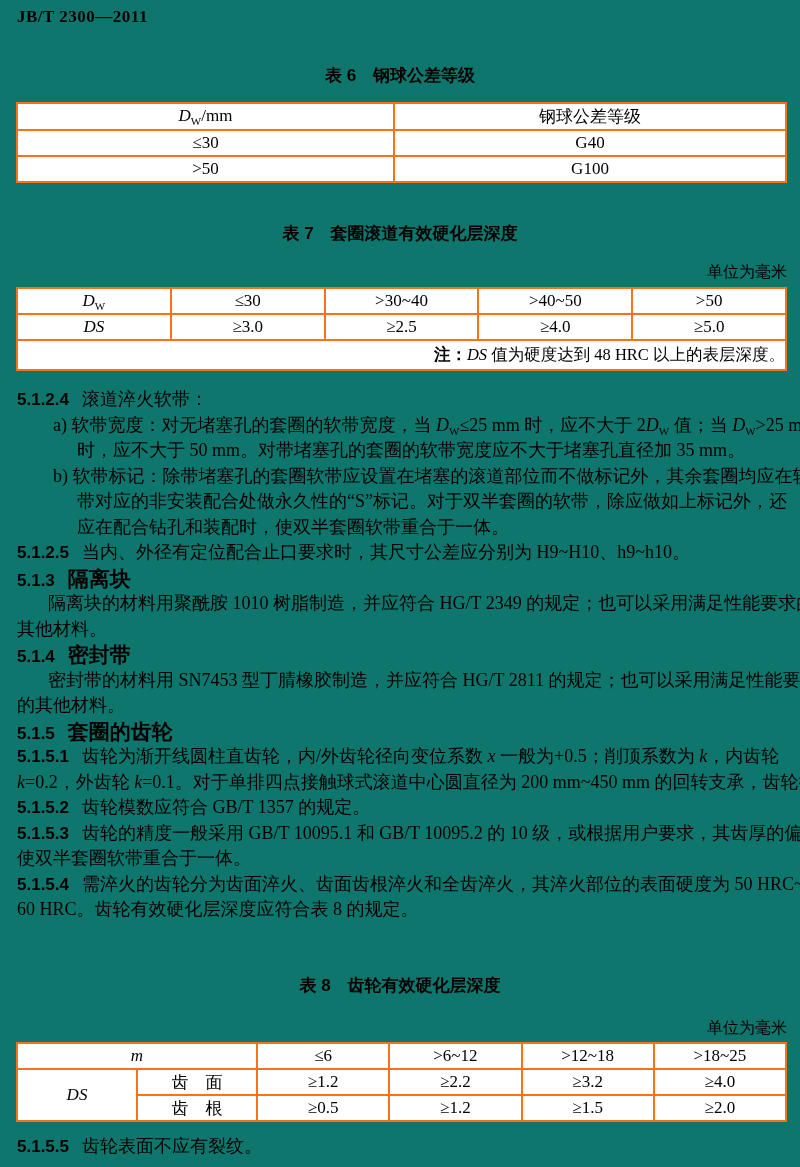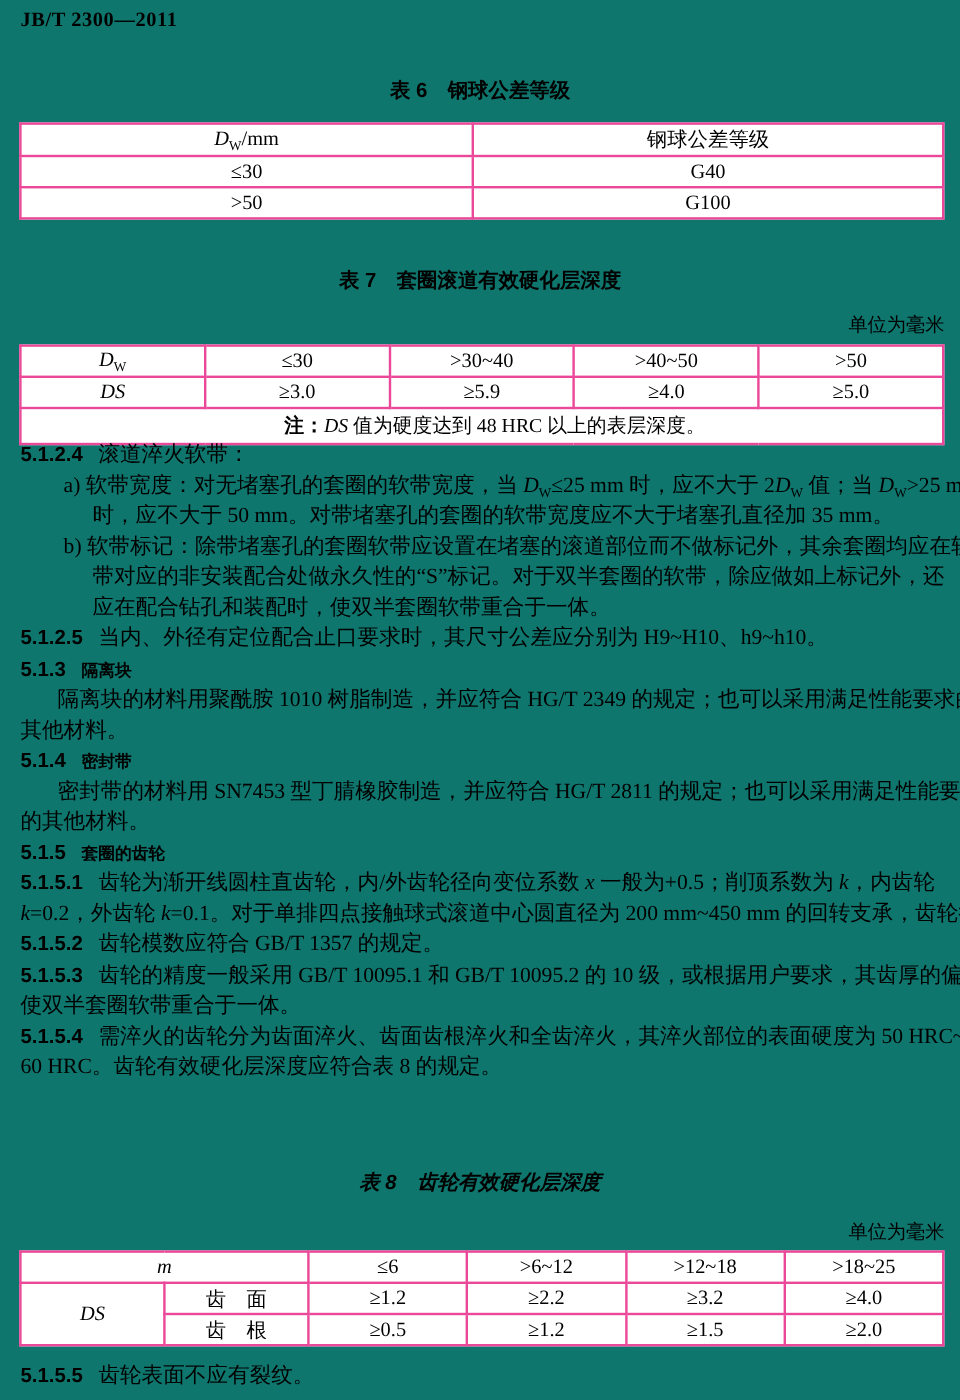--- a/index.html
+++ b/index.html
@@ -2,39 +2,39 @@
 <html><head>
 <meta charset="utf-8">
 <style>
   html,body{margin:0;padding:0;background:#ffffff;}
   .page{position:relative;width:800px;height:1167px;background:#0f766e;color:#000;
         font-family:"Liberation Serif",serif;overflow:hidden;}
   .hdr{position:absolute;top:7px;left:17px;font-size:17px;font-weight:bold;
        font-family:"Liberation Serif",serif;letter-spacing:0.5px;}
   .cap{position:absolute;left:0;width:100%;text-align:center;
        font-family:"Liberation Sans",sans-serif;font-weight:bold;font-size:17px;line-height:20px;}
-  .cap6{top:66px;} .cap7{top:224px;} .cap8{top:976px;font-style:italic;}
+  .cap6{top:66px;} .cap7{top:224px;} .cap8{top:976px;}
   .unit{position:absolute;right:13px;font-size:16px;line-height:20px;text-align:center;}
   .unit7{top:262px;} .unit8{top:1018px;}
   table.tbl{position:absolute;left:16px;width:771px;border-collapse:collapse;
             table-layout:fixed;background:#fff;}
-  .tbl td{border:2px solid #ec4899;text-align:center;vertical-align:middle;
+  .tbl td{border:2px solid #f97316;text-align:center;vertical-align:middle;
           font-size:17px;padding:0;overflow:hidden;}
   .t6{top:102px;} .t7{top:287px;} .t8{top:1042px;}
   tr.rh{height:27px;} tr.r{height:26px;} tr.rn{height:30px;}
-  td.note{text-align:center;padding-left:22px;font-size:16.5px;}
-  .bodytext{position:absolute;top:366px;left:17px;width:779px;font-size:18px;}
+  td.note{text-align:right;padding-left:22px;font-size:16.5px;}
+  .bodytext{position:absolute;top:387px;left:17px;width:779px;font-size:18px;}
   .bl{display:block;height:25.5px;line-height:25.5px;white-space:nowrap;}
   .la{padding-left:36px;} .lc{padding-left:60px;} .ind{padding-left:31px;}
   .finline{position:absolute;top:1134px;left:17px;font-size:18px;line-height:25.5px;white-space:nowrap;}
   .s-n{}
   .s-i{font-style:italic;}
   .s-sub{font-size:11px;vertical-align:-4px;}
   .s-num{font-family:"Liberation Sans",sans-serif;font-weight:bold;font-size:17px;margin-right:13px;}
-  .s-b{font-family:"Liberation Sans",sans-serif;font-weight:bold;font-size:14px;}
+  .s-b{font-family:"Liberation Sans",sans-serif;font-weight:bold;font-size:21px;}
   .s-nb{font-family:"Liberation Sans",sans-serif;font-weight:bold;font-size:16.5px;}
 </style>
 </head>
 <body>
 
 <div class="page">
 
   <div class="hdr">JB/T 2300—2011</div>
 
   <div class="cap cap6">表 6　钢球公差等级</div>
@@ -66,21 +66,21 @@
         <tr class="r">
       <td><span class="s-i">D</span><span class="s-sub">W</span></td>
       <td>≤30</td>
       <td>&gt;30~40</td>
       <td>&gt;40~50</td>
       <td>&gt;50</td>
     </tr>
     <tr class="r">
       <td><span class="s-i">DS</span></td>
       <td>≥3.0</td>
-      <td>≥5.9</td>
+      <td>≥2.5</td>
       <td>≥4.0</td>
       <td>≥5.0</td>
     </tr>
     <tr class="rn">
       <td class="note" colspan="5"><span class="s-nb">注：</span><span class="s-i">DS</span><span class="s-n"> 值为硬度达到 48 HRC 以上的表层深度。</span></td>
     </tr>
   </tbody>
     </table>
 
   <div class="bodytext">

